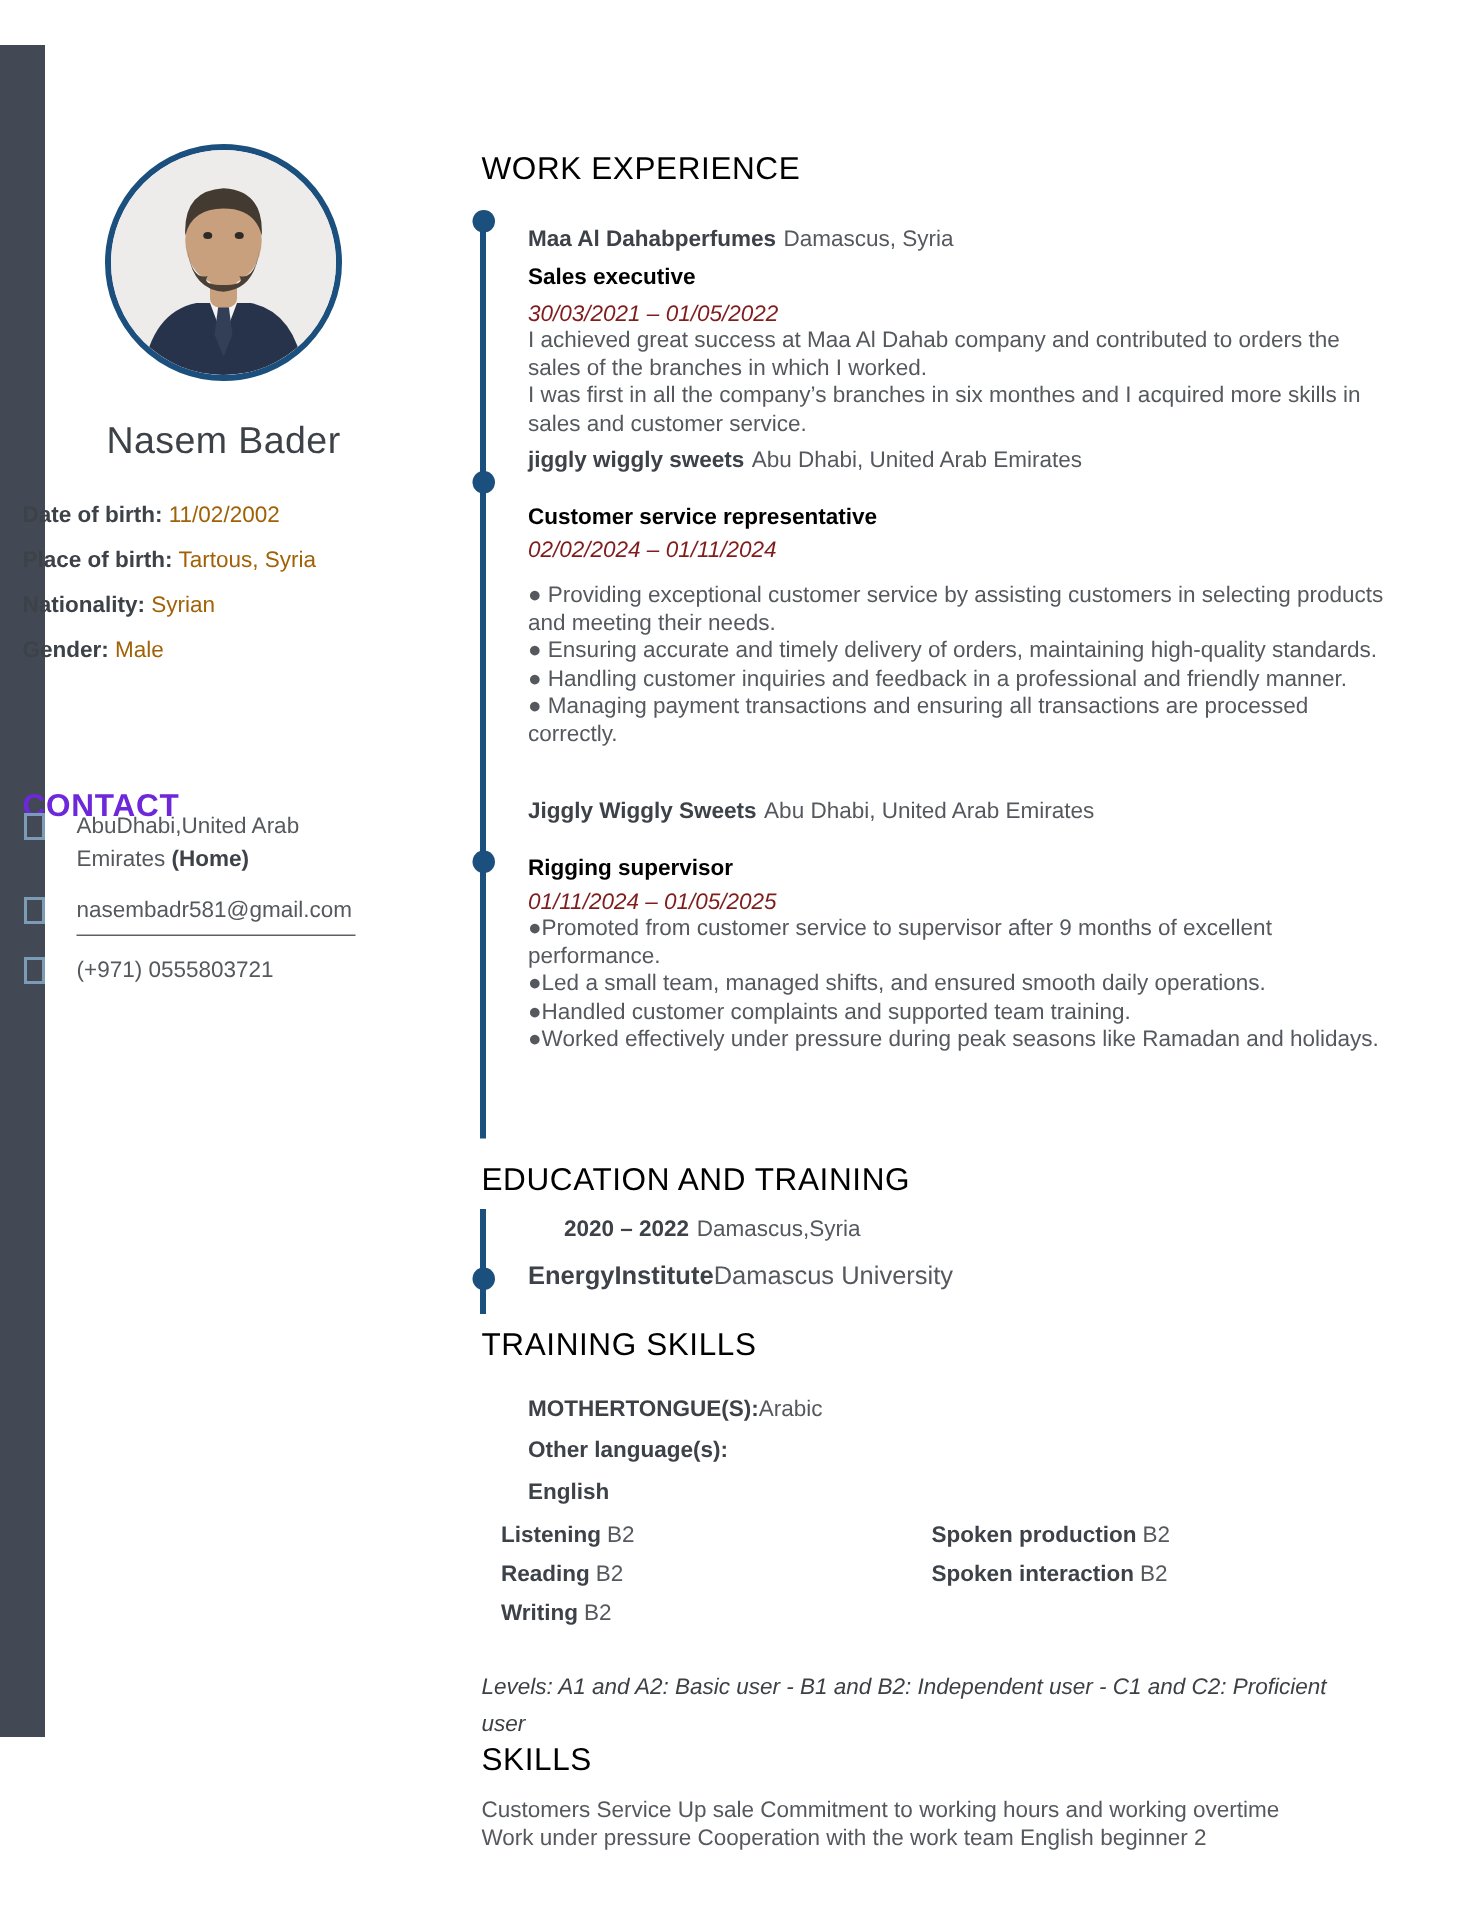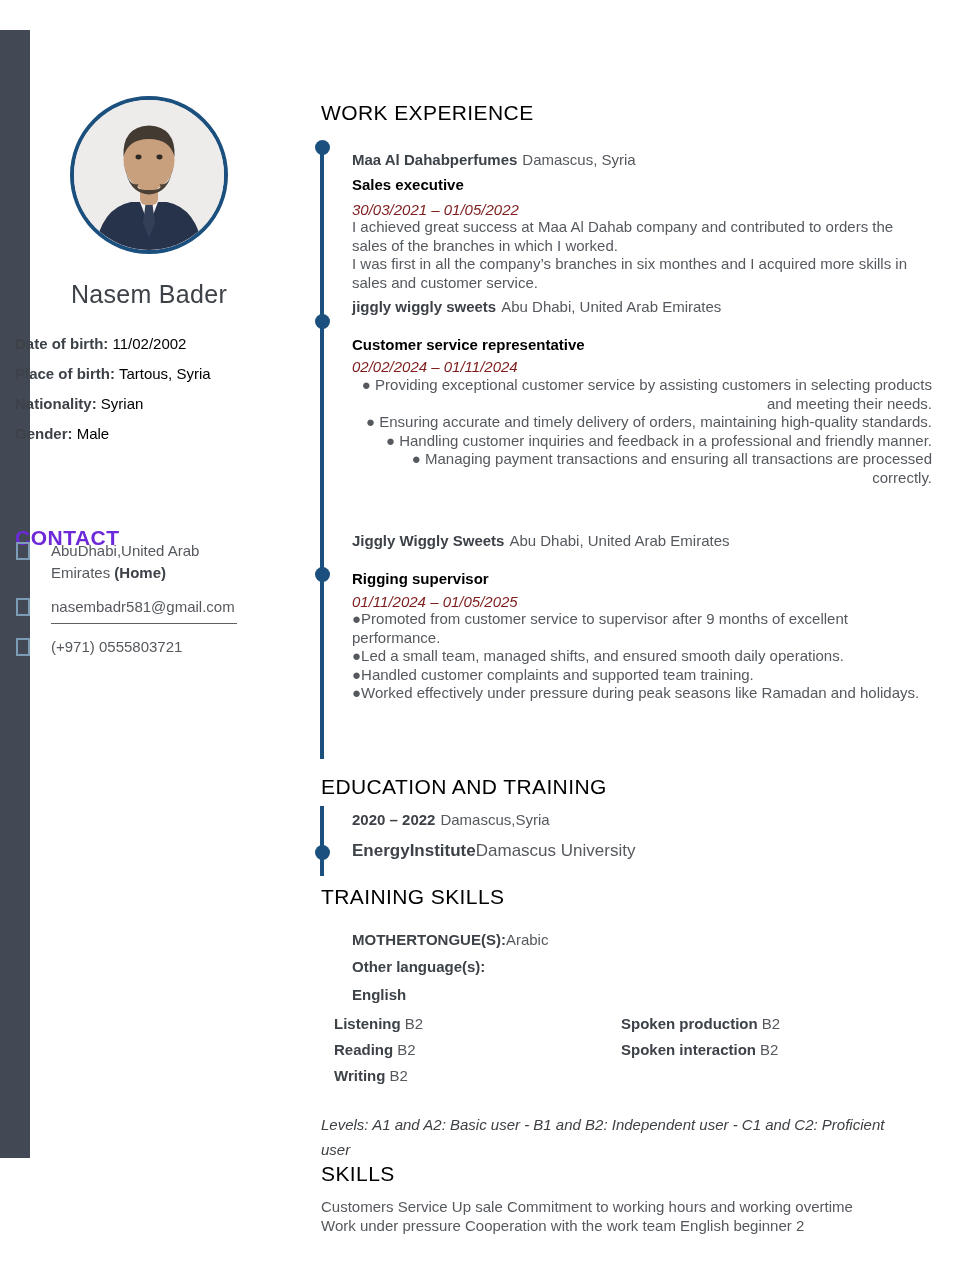--- a/index.html
+++ b/index.html
@@ -37,21 +37,21 @@
     position: absolute; left: 10px; top: 280px; width: 278px;
     text-align: center;
     font-size: 25px; font-weight: normal; color: #3d4249;
     letter-spacing: 0.3px;
   }
 
   
   #details { position: absolute; left: 15px; top: 333px; width: 280px; }
   .detail-row { margin-bottom: 8px; line-height: 22px; }
   .lbl { font-weight: bold; color: #3d4249; }
-  .val { color: #000000; }
+  .val { color: #a16207; }
 
   .side-heading {
     font-size: 21px; font-weight: bold; color: #6d28d9;
     letter-spacing: 0.5px;
     margin-top: 32px;
   }
   #contact-heading { position: absolute; left: 15px; top: 494px; }
 
   #contact-list { position: absolute; left: 16px; top: 540px; width: 270px; }
   .contact-item { display: flex; margin-bottom: 12px; }
@@ -81,21 +81,21 @@
     width: 15px; height: 15px; border-radius: 50%;
     background: #1b4f7e;
   }
   .rc { position: absolute; left: 352px; width: 580px; line-height: 19px; }
   .employer-line .employer { font-weight: bold; color: #3d4249; margin-right: 5px; }
   .employer-line .location { color: #55595e; }
   .job-title { font-weight: bold; color: #000000; }
   .job-dates { color: #7f1d1d; font-style: italic; }
   .job-desc div { line-height: 18.6px; }
 
-  .edu-dates { font-weight: bold; color: #3d4249; margin-right: 5px; }
+  .edu-dates { font-weight: bold; color: #3d4249; margin-right: 5px; margin-left: 24px; }
   .edu-institute { font-size: 17px; }
   .edu-institute .inst { font-weight: bold; color: #3d4249; }
 
   .lang-line .lbl { margin-right: 0; }
   #lang-grid {
     position: absolute; left: 334px; top: 1015px;
     display: grid; grid-template-columns: 287px 250px;
     grid-auto-rows: 26px;
   }
   .lang-cell .lbl { margin-right: 4px; }
@@ -181,21 +181,21 @@
   <div class="rc job-desc" style="top:218px; width:572px;">
     <div>I achieved great success at Maa Al Dahab company and contributed to orders the sales of the branches in which I worked.</div>
     <div>I was first in all the company’s branches in six monthes and I acquired more skills in sales and customer service.</div>
   </div>
 
   <div class="rc employer-line" style="top:297px;">
     <span class="employer">jiggly wiggly sweets</span><span class="location">Abu Dhabi, United Arab Emirates</span>
   </div>
   <div class="rc job-title" style="top:335px;">Customer service representative</div>
   <div class="rc job-dates" style="top:357px;">02/02/2024 – 01/11/2024</div>
-  <div class="rc job-desc" style="top:376px;text-align:right;">
+  <div class="rc job-desc" style="top:388px;">
     <div>● Providing exceptional customer service by assisting customers in selecting products and meeting their needs.</div>
     <div>● Ensuring accurate and timely delivery of orders, maintaining high-quality standards.</div>
     <div>● Handling customer inquiries and feedback in a professional and friendly manner.</div>
     <div>● Managing payment transactions and ensuring all transactions are processed correctly.</div>
   </div>
 
   <div class="rc employer-line" style="top:531px;">
     <span class="employer">Jiggly Wiggly Sweets</span><span class="location">Abu Dhabi, United Arab Emirates</span>
   </div>
   <div class="rc job-title" style="top:569px;">Rigging supervisor</div>

